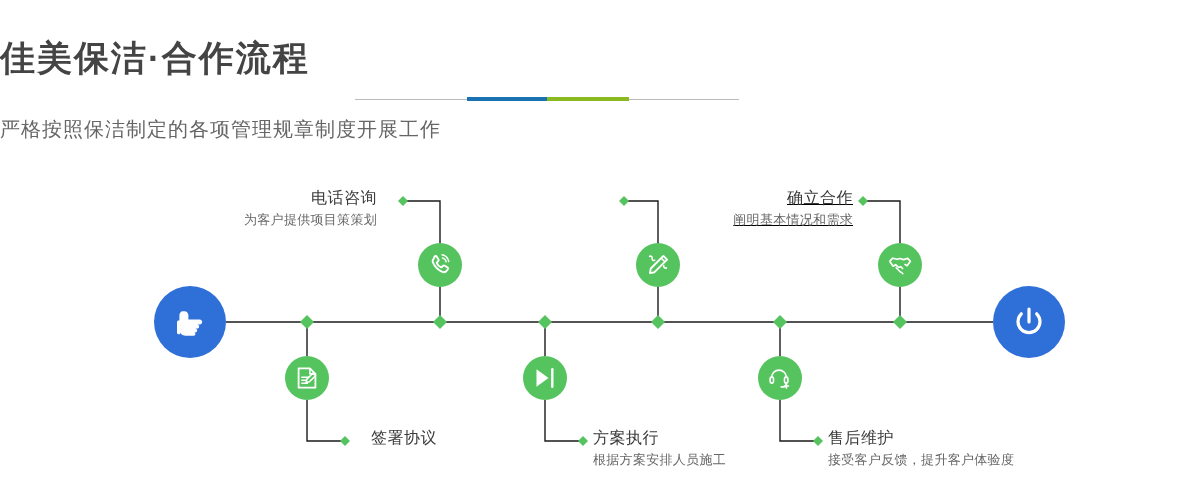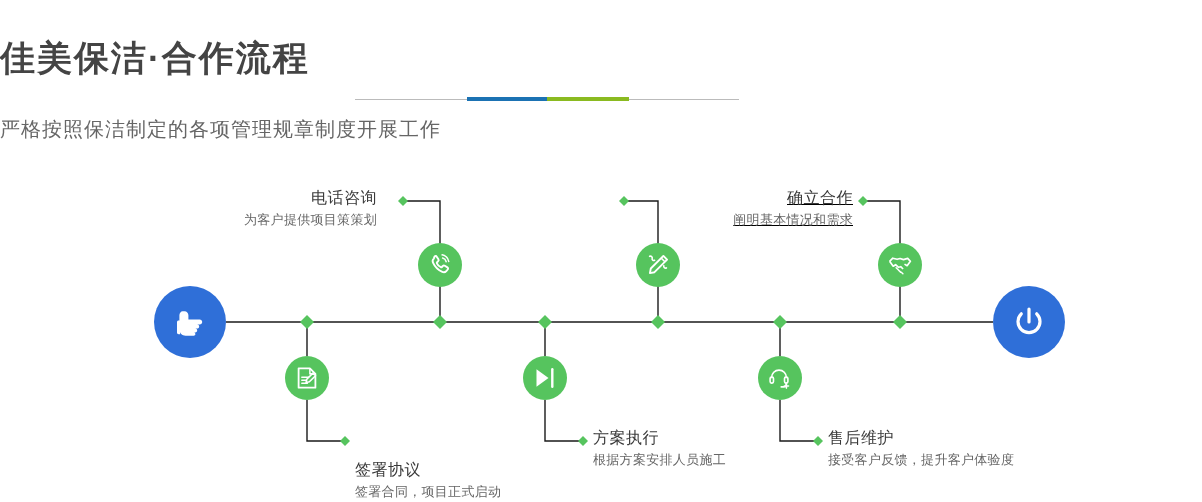--- a/index.html
+++ b/index.html
@@ -241,23 +241,22 @@
   </div>
 
   <div class="label-block align-right" style="left:414px; top:187px; width:200px;">
   </div>
 
   <div class="label-block align-right" style="left:653px; top:187px; width:200px;text-decoration:underline;">
     <div class="lbl-title">确立合作</div>
     <div class="lbl-desc">阐明基本情况和需求</div>
   </div>
 
-  <div class="label-block align-left" style="left:355px; top:427px; width:230px;margin-top:32px;">
+  <div class="label-block align-left" style="left:371px; top:427px; width:230px;">
     <div class="lbl-title">签署协议</div>
-    <div class="lbl-desc">签署合同，项目正式启动</div>
   </div>
 
   <div class="label-block align-left" style="left:593px; top:427px; width:230px;">
     <div class="lbl-title">方案执行</div>
     <div class="lbl-desc">根据方案安排人员施工</div>
   </div>
 
   <div class="label-block align-left" style="left:828px; top:427px; width:260px;">
     <div class="lbl-title">售后维护</div>
     <div class="lbl-desc">接受客户反馈，提升客户体验度</div>

